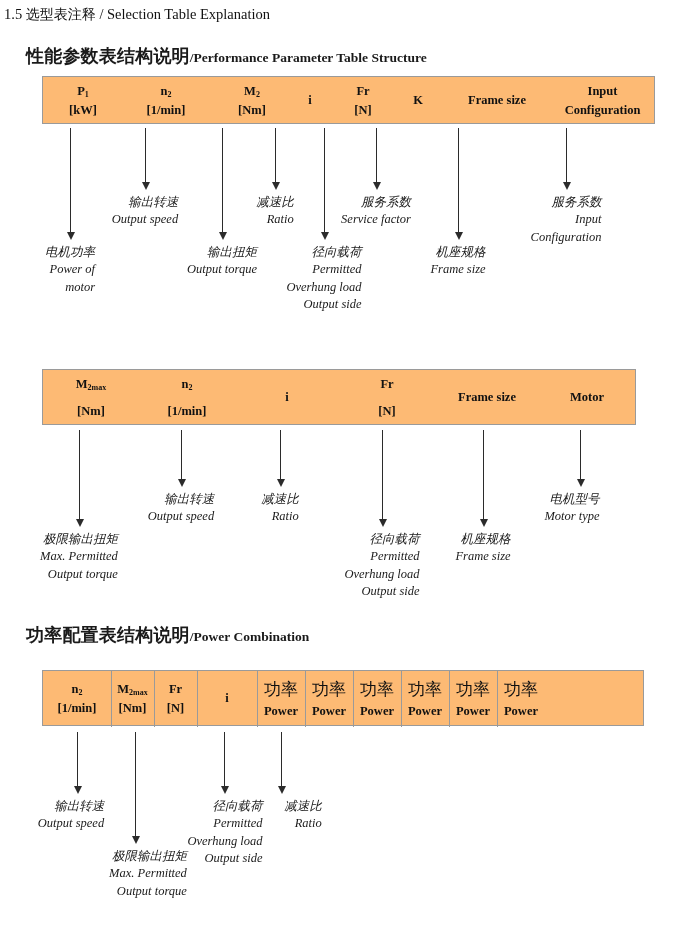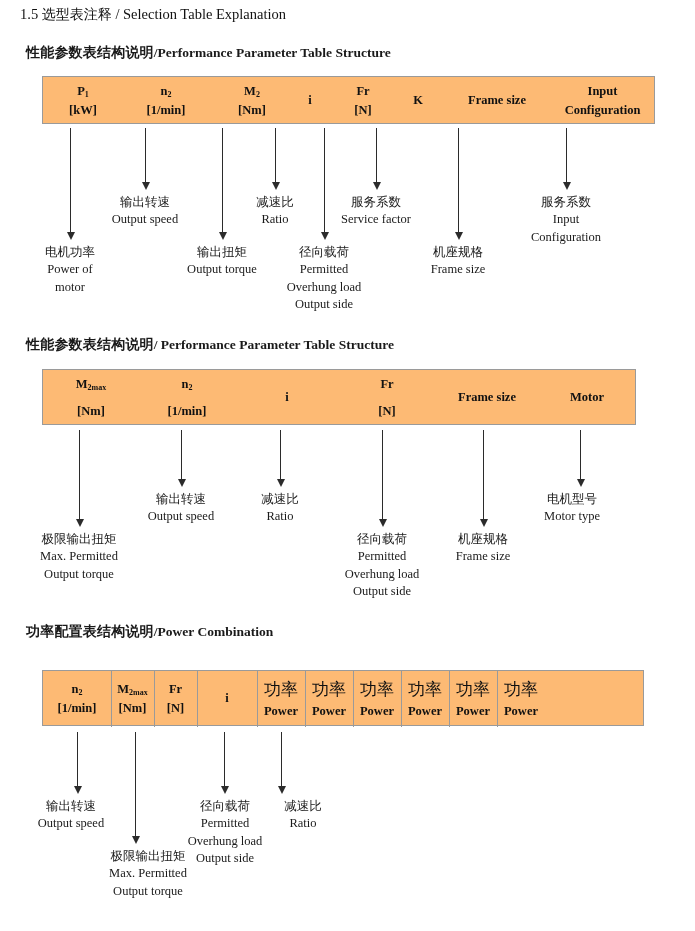--- a/index.html
+++ b/index.html
@@ -21,21 +21,21 @@
     color:#111;
   }
   .sec-title .cn{font-family:"DejaVu Sans", sans-serif;font-weight:400;font-size:14px;}
   .sec-title .en{font-family:"Liberation Serif", serif;font-size:14.5px;}
 
   .sub-title{
     position:absolute;
     white-space:nowrap;
     font-size:13px;
   }
-  .sub-title .cn{font-family:"DejaVu Sans", sans-serif;font-weight:700;font-size:14px;letter-spacing:.2px;}
+  .sub-title .cn{font-family:"DejaVu Sans", sans-serif;font-weight:700;font-size:18px;letter-spacing:.2px;}
   .sub-title .en{font-family:"Liberation Serif", serif;font-weight:700;font-size:13.5px;}
 
   
   .tbl{
     position:absolute;
     background:#efefef;
     border:1px solid #9a9a9a;
     box-sizing:border-box;
   }
   .tbl.plain{background:#fdba74;}
@@ -75,44 +75,45 @@
     bottom:-7px;
     width:0;height:0;
     border-left:4px solid transparent;
     border-right:4px solid transparent;
     border-top:8px solid #2b2b2b;
   }
 
   
   .lbl{
     position:absolute;
-    text-align:center;
+    text-align:right;
     line-height:1.42;
     white-space:nowrap;
     color:#1a1a1a;
+    font-style:italic;
   }
   .lbl .cn{
     display:block;
     font-family:"DejaVu Sans", sans-serif;
     font-size:12.5px;
     color:#1a1a1a;
   }
   .lbl .en{
     display:block;
     font-family:"Liberation Serif", serif;
     font-size:12.5px;
     color:#1a1a1a;
   }
 </style>
 </head>
 <body>
 
 <div class="page">
 
-  <div class="sec-title" style="left:20px;top:6px;">
+  <div class="sec-title" style="left:4px;top:6px;">
     <span class="en">1.5</span>
     <span class="cn">选型表注释</span>
     <span class="en">/</span>
     <span class="en">Selection Table Explanation</span>
   </div>
 
   <div class="sub-title" style="left:26px;top:44px;">
     <span class="cn">性能参数表结构说明</span><span class="en">/</span><span class="en">Performance Parameter Table Structure</span>
   </div>
 
@@ -187,23 +188,20 @@
   <div class="lbl" style="left:458px;top:243px;transform:translateX(-50%);">
     <span class="cn">机座规格</span>
     <span class="en">Frame size</span>
   </div>
   <div class="lbl" style="left:566px;top:193px;transform:translateX(-50%);">
     <span class="cn">服务系数</span>
     <span class="en">Input</span>
     <span class="en">Configuration</span>
   </div>
 
-  <div class="sub-title" style="left:26px;top:336px;">
-    <span class="cn">性能参数表结构说明</span><span class="en">/</span> <span class="en">Performance Parameter Table Structure</span>
-  </div>
 
   <div class="tbl plain" style="left:42px;top:369px;width:594px;height:56px;">
     <div class="cell" style="left:0px;top:0px;width:96px;height:56px;">
       <span><span>M</span><sub>2max</sub></span>
       <span class="l2" style="margin-top:8px;">[Nm]</span>
     </div>
     <div class="cell" style="left:96px;top:0px;width:96px;height:56px;">
       <span><span>n</span><sub>2</sub></span>
       <span class="l2" style="margin-top:8px;">[1/min]</span>
     </div>

